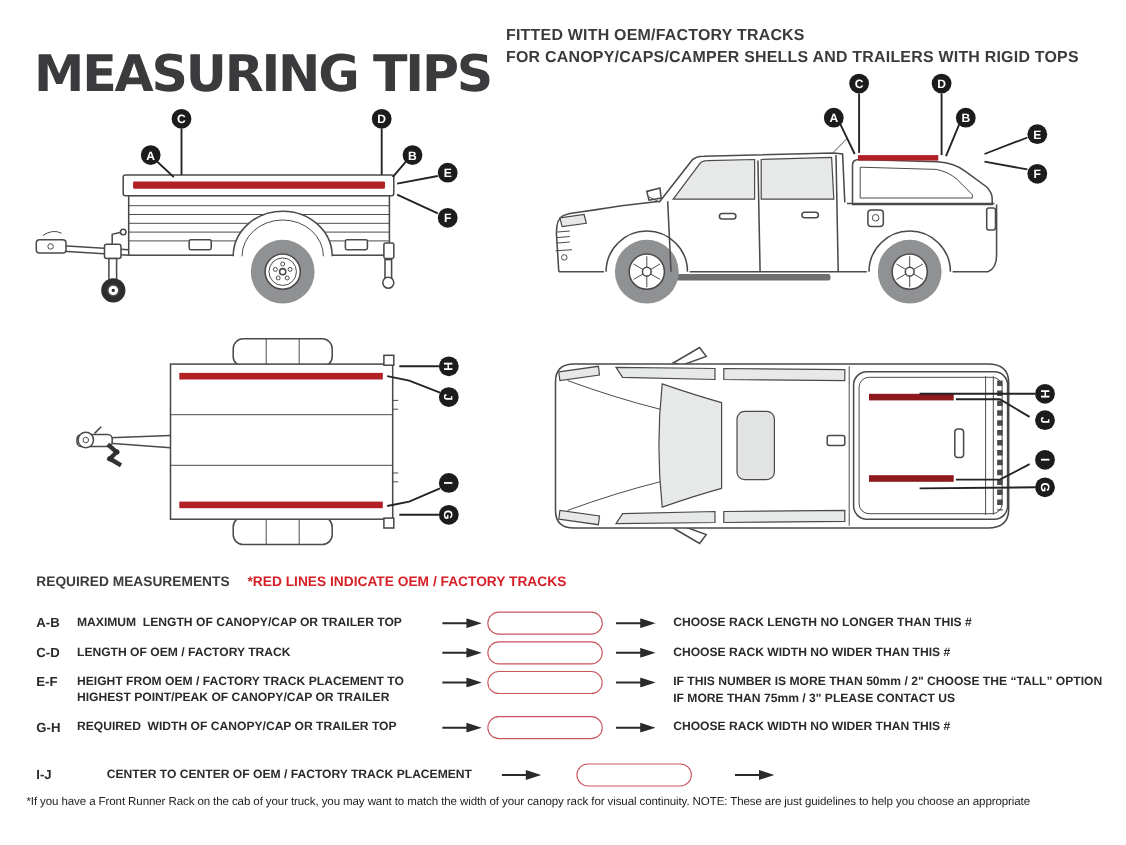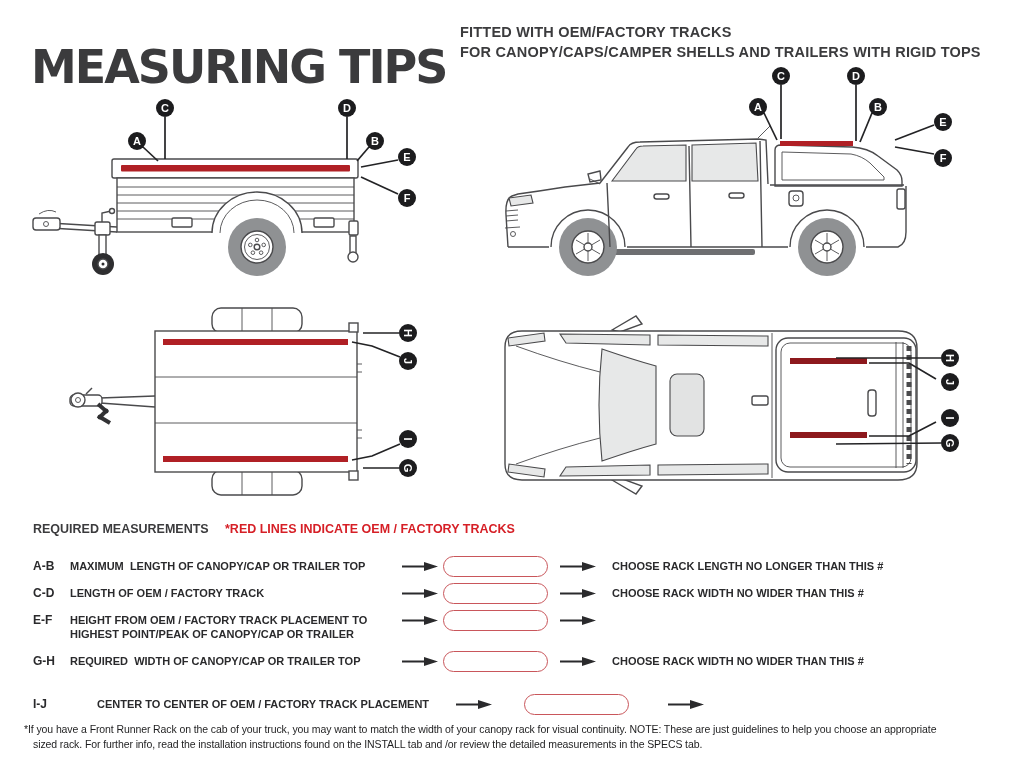--- a/index.html
+++ b/index.html
@@ -331,20 +331,24 @@
         <div class="desc">HEIGHT FROM OEM / FACTORY TRACK PLACEMENT TO</div>
         <div class="desc">HIGHEST POINT/PEAK OF CANOPY/CAP OR TRAILER</div>
       </div>
       <svg class="arrow1" width="36" height="9" viewBox="0 0 36 9">
           <path d="M0,3.6 h23 v1.8 h-23 Z M22,0 L36,4.5 L22,9 Z" fill="#2a2a2c"></path>
         </svg>
       <div class="pill"></div>
       <svg class="arrow2" width="36" height="9" viewBox="0 0 36 9">
           <path d="M0,3.6 h23 v1.8 h-23 Z M22,0 L36,4.5 L22,9 Z" fill="#2a2a2c"></path>
         </svg>
+      <div>
+        <div class="result">IF THIS NUMBER IS MORE THAN 50mm / 2" CHOOSE THE “TALL” OPTION</div>
+        <div class="result">IF MORE THAN 75mm / 3" PLEASE CONTACT US</div>
+      </div>
     </div>
 
     <div class="mrow" style="top:654px;">
       <div class="range">G-H</div>
       <div class="desc">REQUIRED  WIDTH OF CANOPY/CAP OR TRAILER TOP</div>
       <svg class="arrow1" width="36" height="9" viewBox="0 0 36 9">
           <path d="M0,3.6 h23 v1.8 h-23 Z M22,0 L36,4.5 L22,9 Z" fill="#2a2a2c"></path>
         </svg>
       <div class="pill"></div>
       <svg class="arrow2" width="36" height="9" viewBox="0 0 36 9">
@@ -361,15 +365,14 @@
         </svg>
       <div class="pill"></div>
       <svg class="arrow2" width="36" height="9" viewBox="0 0 36 9">
           <path d="M0,3.6 h23 v1.8 h-23 Z M22,0 L36,4.5 L22,9 Z" fill="#2a2a2c"></path>
         </svg>
     </div>
 
   </div>
 
   <div class="footnote fn1">*If you have a Front Runner Rack on the cab of your truck, you may want to match the width of your canopy rack for visual continuity. NOTE: These are just guidelines to help you choose an appropriate</div>
-  <div class="footnote fn2">sized rack. For further info, read the installation instructions found on the INSTALL tab and /or review the detailed measurements in the SPECS tab.</div>
 
 </div>
 
 </body></html>

